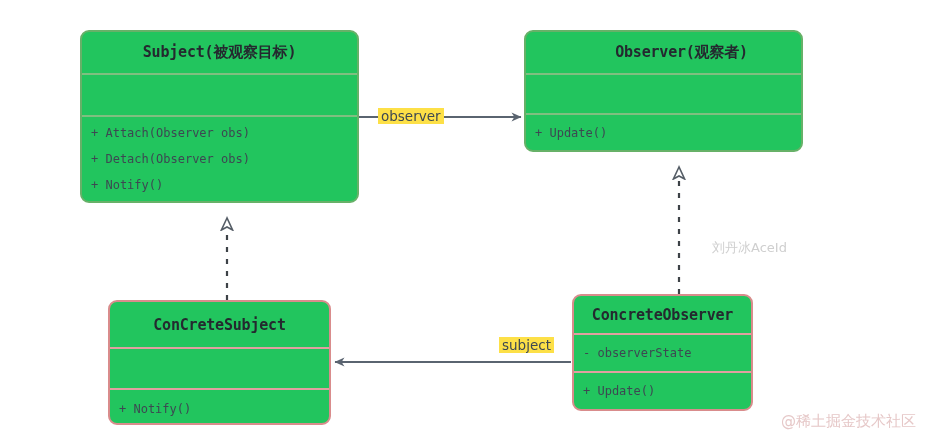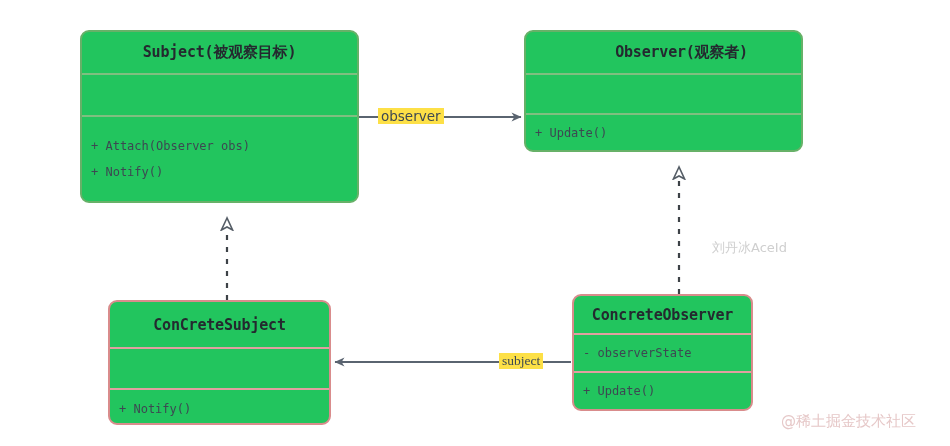--- a/index.html
+++ b/index.html
@@ -122,20 +122,21 @@
   <g>
     <line x1="679" y1="294" x2="679" y2="167" stroke="#3d4247" stroke-width="2.2" stroke-dasharray="5 7" marker-end="url(#hollow-tri)"></line>
   </g>
 </svg>
 
 <div class="uml-class green" id="box-subject" style="left:80px; top:30px; width:279px; height:173px;">
   <div class="uml-row uml-title" style="height:41px;">Subject(被观察目标)</div>
   <div class="uml-row uml-sep uml-members uml-empty" style="height:42px;"></div>
   <div class="uml-row uml-sep uml-members" style="height:86px;">
     <div class="uml-member">+ Attach(Observer obs)</div>
+    <div class="uml-member">+ Detach(Observer obs)</div>
     <div class="uml-member">+ Notify()</div>
   </div>
 </div>
 
 <div class="uml-class green" id="box-observer" style="left:524px; top:30px; width:279px; height:122px;">
   <div class="uml-row uml-title" style="height:41px;padding-left:36px;">Observer(观察者)</div>
   <div class="uml-row uml-sep uml-members uml-empty" style="height:40px;"></div>
   <div class="uml-row uml-sep uml-members" style="height:37px;">
     <div class="uml-member">+ Update()</div>
   </div>
@@ -154,17 +155,17 @@
   <div class="uml-row uml-sep uml-members" style="height:38px;">
     <div class="uml-member">- observerState</div>
   </div>
   <div class="uml-row uml-sep uml-members" style="height:38px;">
     <div class="uml-member">+ Update()</div>
   </div>
 </div>
 
 <div class="edge-label" style="left:378px; top:108px;">observer</div>
 
-<div class="edge-label" style="left:499px; top:353px;font-family:Liberation Serif, serif;">subject</div>
+<div class="edge-label" style="left:499px; top:337px;">subject</div>
 
 <div class="watermark" id="wm-author">刘丹冰AceId</div>
 
 <div class="watermark" id="wm-site">@稀土掘金技术社区</div>
 
 </body></html>

